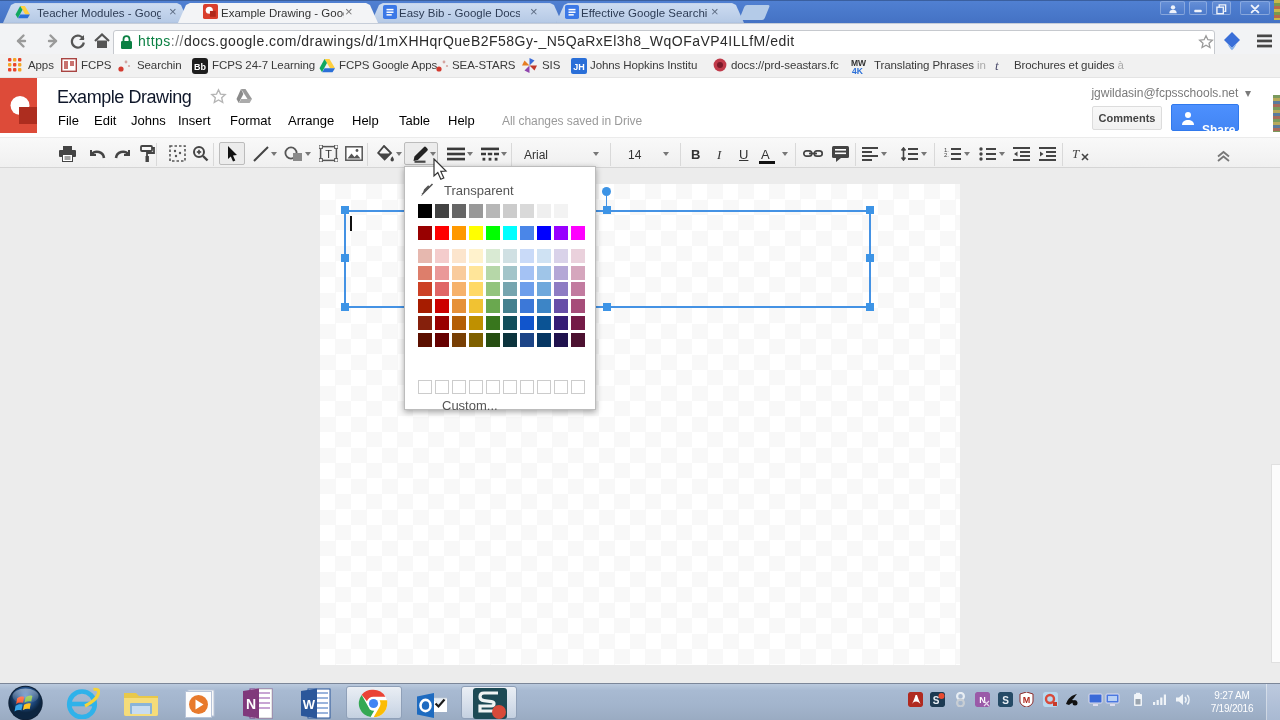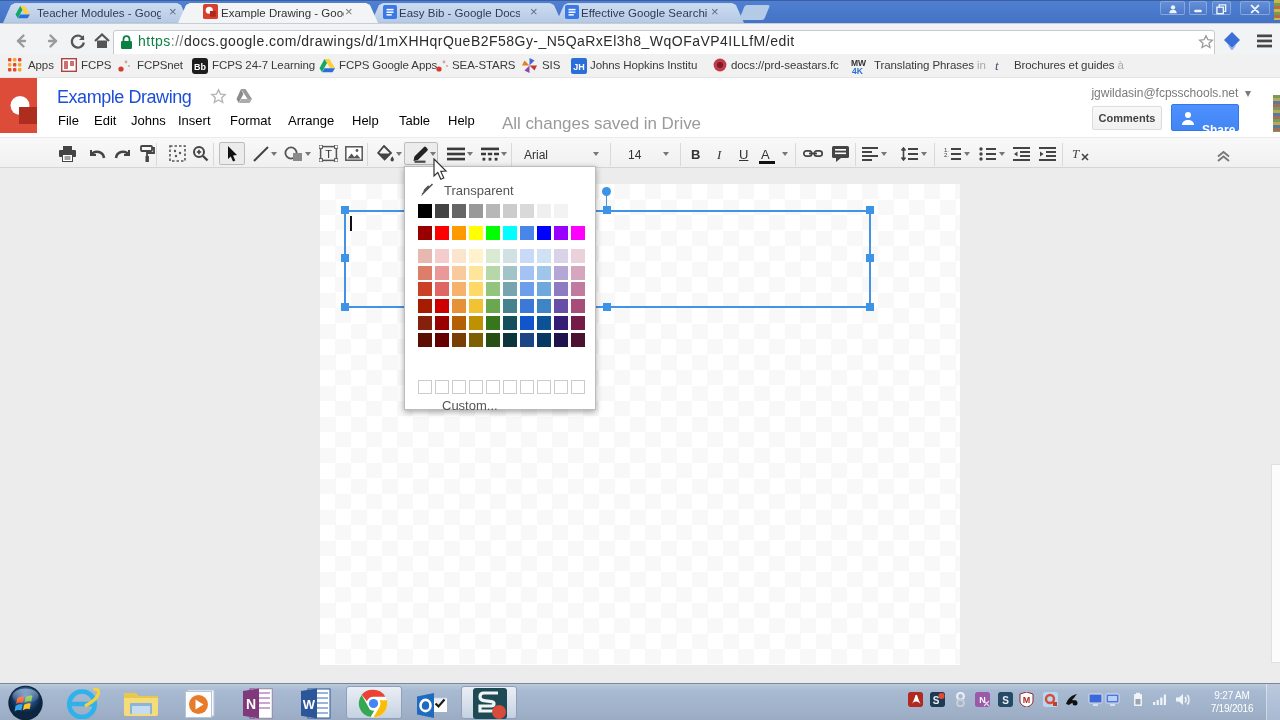--- a/index.html
+++ b/index.html
@@ -33,23 +33,23 @@
 .navic { position:absolute; top:7px; }
 
 
 #bmrow { left:0; top:54px; width:1280px; height:24px; background:#f1f1f1; border-bottom:1px solid #e4e4e4; }
 .bm { position:absolute; top:5px; font-size:11.5px; letter-spacing:-0.1px; color:#3a3a3a; white-space:nowrap; }
 .bmi { position:absolute; top:4px; width:16px; height:16px; }
 
 
 #apphead { left:0; top:78px; width:1280px; height:59px; background:#fff; }
 #applogo { position:absolute; left:0; top:0; width:37px; height:55px; background:#dd4b39; }
-#title { position:absolute; left:57px; top:9px; font-size:18px; letter-spacing:-0.45px; color:#1d4ed8; }
+#title { position:absolute; left:57px; top:9px; font-size:18px; letter-spacing:-0.45px; color:#0f172a; }
 .menu { position:absolute; top:35px; font-size:13px; color:#000; }
-#saved { position:absolute; left:502px; top:36px; font-size:17px; letter-spacing:-0.05px; color:#9a9a9a; }
+#saved { position:absolute; left:502px; top:36px; font-size:12px; letter-spacing:-0.05px; color:#9a9a9a; }
 #email { position:absolute; right:29px; top:8px; font-size:12px; color:#7a7a7a; }
 #comments { position:absolute; left:1092px; top:28px; width:70px; height:24px; background:linear-gradient(#f8f8f8,#f1f1f1);
   border:1px solid #dcdcdc; border-radius:2px; font-size:11px; font-weight:bold; color:#444; text-align:center; line-height:23px; }
 #share { position:absolute; left:1171px; top:26px; width:68px; height:27px; background:linear-gradient(#4d90fe,#4285f4);
   border:1px solid #3079ed; border-radius:2px; font-size:12px; font-weight:bold; color:#fff; }
 #share span { position:absolute; left:30px; top:6px;margin-top:12px; }
 
 
 #toolbar { left:0; top:137px; width:1280px; height:31px; background:linear-gradient(#f9f9f9,#f0f0f0);
   border-top:1px solid #ebebeb; border-bottom:1px solid #d5d5d5; }
@@ -207,21 +207,21 @@
         <rect x="0.7" y="0.7" width="14.6" height="12.6" fill="#fff" stroke="#a94442" stroke-width="1.4"></rect>
         <rect x="3" y="3" width="4" height="8" fill="#c9726f"></rect>
         <rect x="9" y="3" width="4" height="5" fill="#c9726f"></rect>
       </svg></div>
 <div class="bm" style="left:81px">FCPS</div>
 <div class="bmi" style="left:118px"><svg width="13" height="14" viewBox="0 0 13 14">
         <circle cx="3" cy="11" r="2.6" fill="#d43b30"></circle>
         <circle cx="8" cy="4" r="1.4" fill="#d4a5a0"></circle>
         <circle cx="11" cy="8" r="1.1" fill="#d4a5a0"></circle>
       </svg></div>
-<div class="bm" style="left:137px">FCPSnet</div>
+<div class="bm" style="left:137px">Searchin</div>
 <div class="bmi" style="left:192px"><svg width="16" height="16" viewBox="0 0 16 16">
         <rect width="16" height="16" rx="3" fill="#1d1d1d"></rect>
         <text x="8" y="12" font-size="9" font-family="Liberation Sans" font-weight="bold" fill="#fff" text-anchor="middle">Bb</text>
       </svg></div>
 <div class="bm" style="left:212px">FCPS 24-7 Learning</div>
 <div class="bmi" style="left:319px"><svg width="16" height="15" viewBox="0 0 16 15">
         <path d="M5.5 1h5L16 10.2H11z" fill="#ffcf3e"></path>
         <path d="M5.5 1L0.5 10.2l2.5 4 5-9.2z" fill="#11a860"></path>
         <path d="M3.2 14.2l2.3-4H16l-2.5 4z" fill="#2a6fd8"></path>
       </svg></div>

